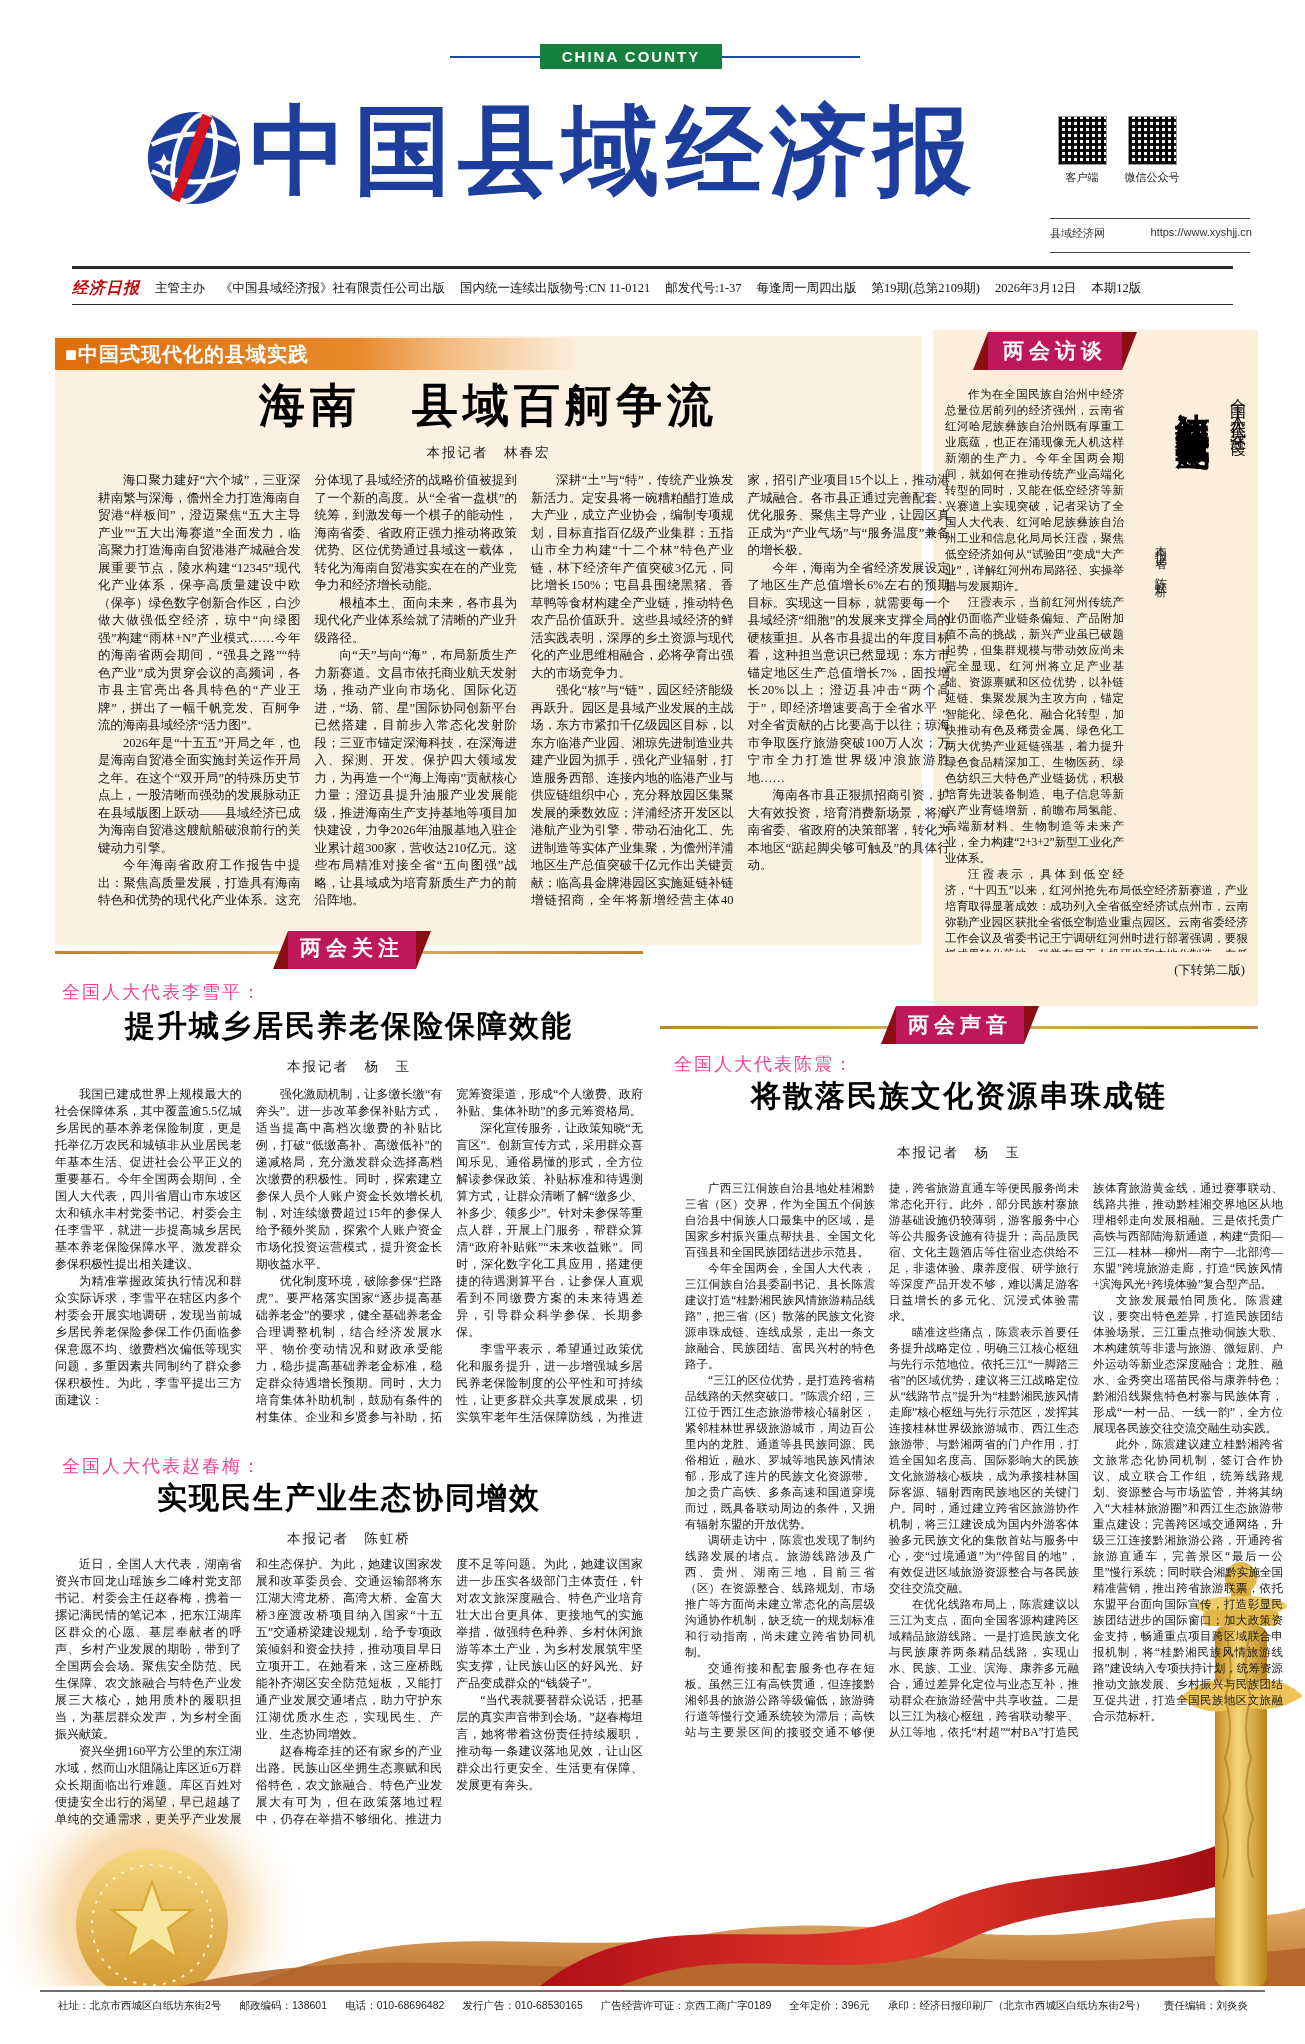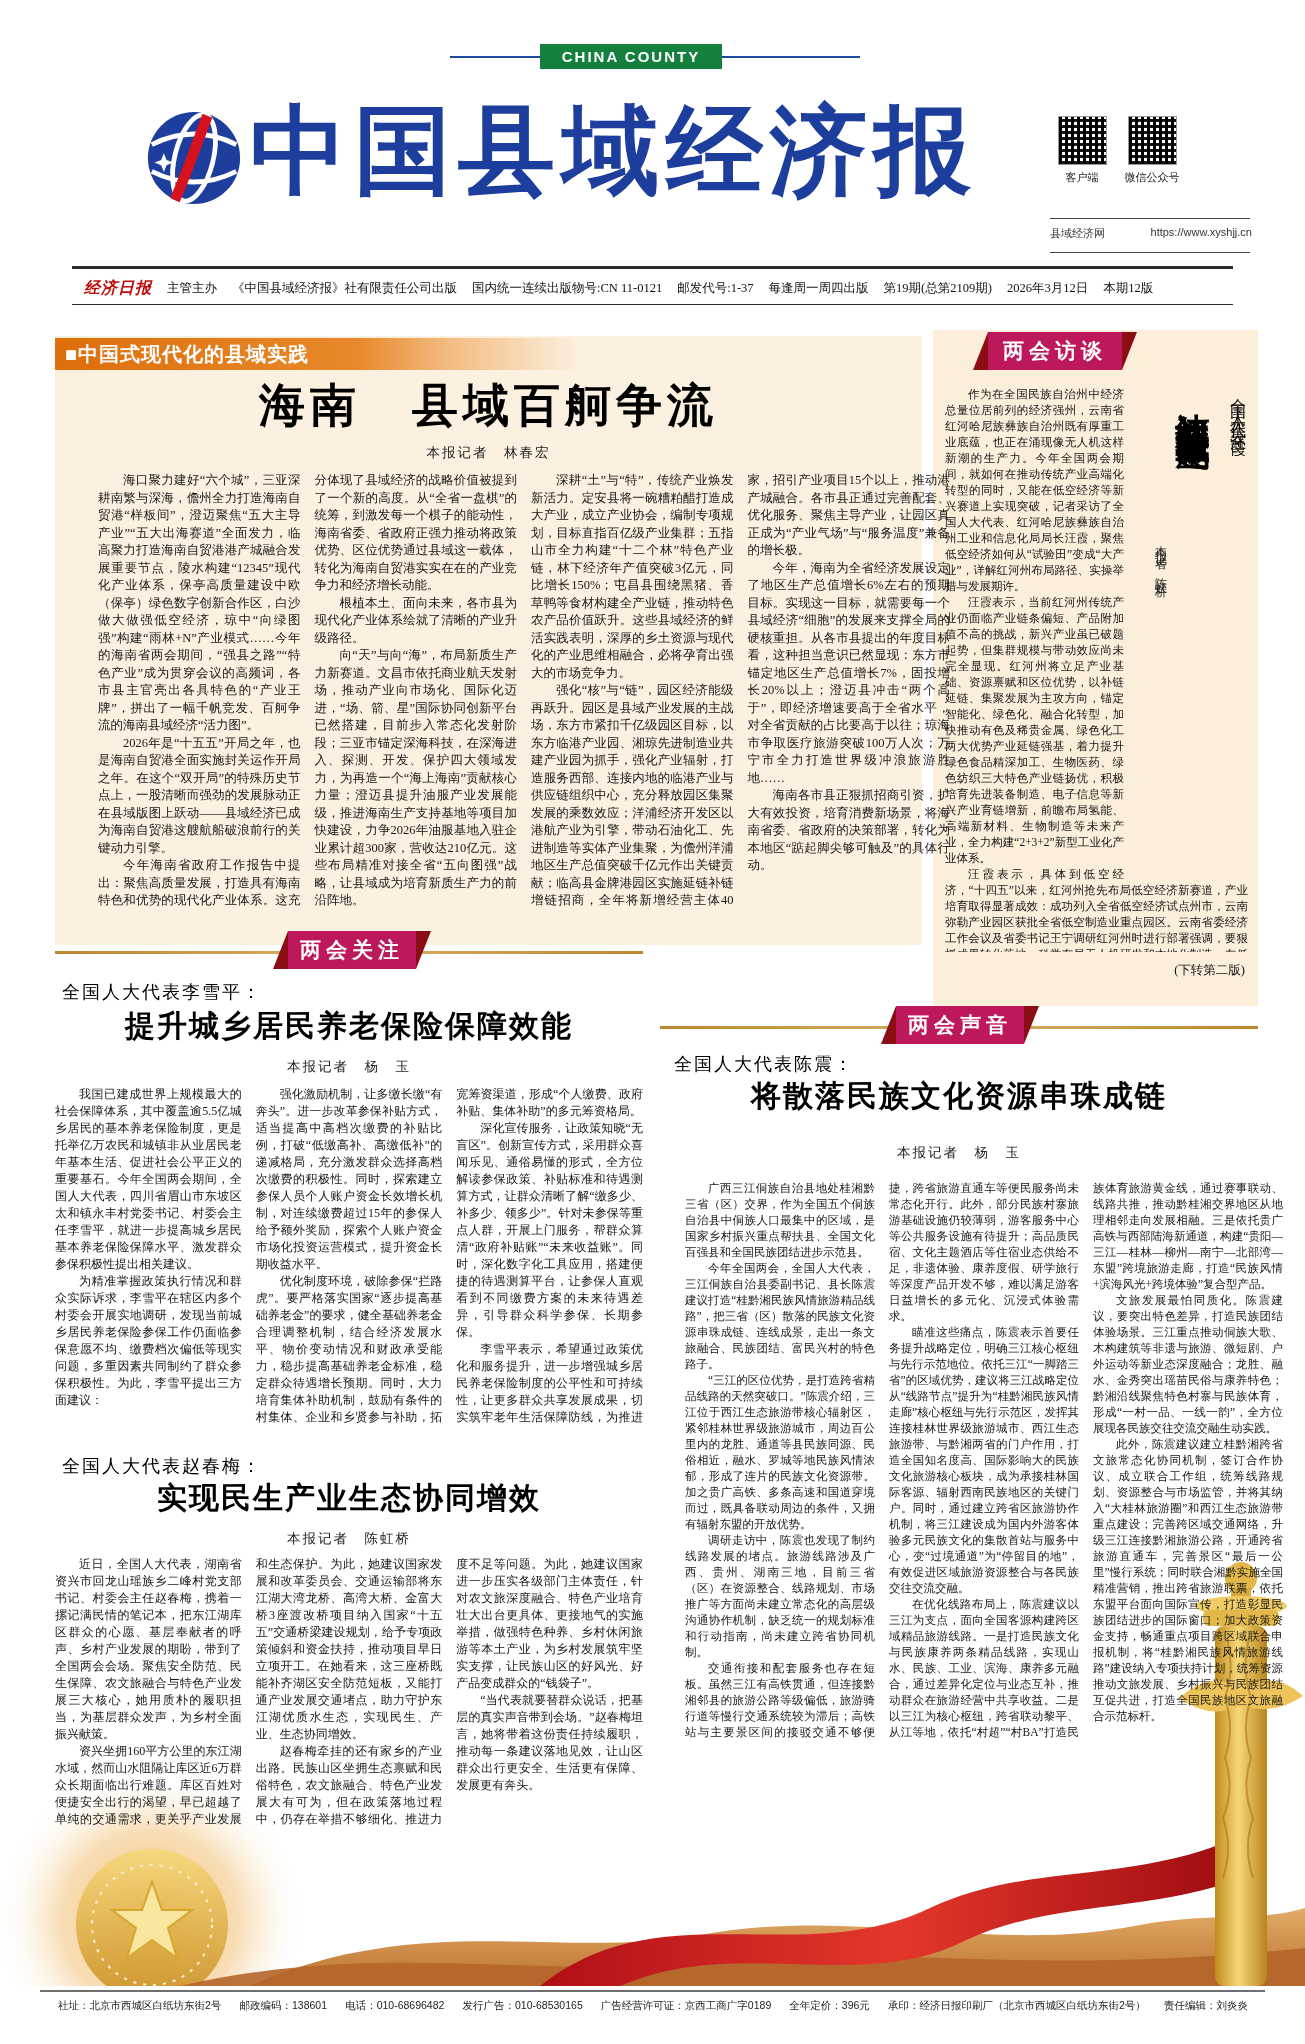--- a/index.html
+++ b/index.html
@@ -23,21 +23,21 @@
   .qr-label{top:170px;font:11px "Liberation Sans",sans-serif;color:#222;text-align:center;width:60px;}
   .ql1{left:1052px;} .ql2{left:1122px;}
   .site-rule{left:1050px;width:200px;height:1px;background:#444;}
   .sr1{top:218px;} .sr2{top:252px;}
   .site-text{left:1050px;top:226px;width:202px;font:11px "Liberation Sans",sans-serif;color:#333;
         display:flex;justify-content:space-between;}
 
   
   .rule-thick{left:72px;top:266px;width:1161px;height:3px;background:#2b2b2b;}
   .rule-thin{left:72px;top:304px;width:1161px;height:1px;background:#2b2b2b;}
-  .info-line{left:84px;top:276px;width:1161px;height:24px;display:flex;align-items:center;gap:15px;
+  .info-line{left:72px;top:276px;width:1161px;height:24px;display:flex;align-items:center;gap:15px;
         font:12.5px "Liberation Serif",serif;color:#111;white-space:nowrap;}
   .sponsor{color:#c00a0a;font:italic bold 16px "Liberation Serif",serif;letter-spacing:1px;}
 
   
   .hainan-block{left:55px;top:336px;width:867px;height:609px;background:#fcf1e0;}
   .wx-box{left:933px;top:330px;width:325px;height:676px;background:#fbeeda;}
 
   
   .section-banner{left:55px;top:338px;width:540px;height:32px;z-index:2;
         background:linear-gradient(90deg,#de6e09 0%,#e8892c 55%,#f3bd82 72%,rgba(252,241,224,0) 96%);
@@ -56,26 +56,26 @@
   
   .goldline{height:3px;background:linear-gradient(90deg,#b9872e,#dcb063,#b9872e);z-index:1;}
   .gl-guanzhu{left:55px;top:951px;width:588px;}
   .gl-shengyin{left:660px;top:1026px;width:598px;}
   .ribbon{position:absolute;height:38px;background:#be185d;color:#fff;text-align:center;
         font:bold 21px/38px "Liberation Sans","DejaVu Sans",sans-serif;letter-spacing:5px;z-index:3;}
   .ribbon::before{content:"";position:absolute;left:-15px;bottom:0;width:0;height:0;
         border-bottom:38px solid #8c0e15;border-left:15px solid transparent;}
   .ribbon::after{content:"";position:absolute;right:-15px;top:0;width:0;height:0;
         border-top:38px solid #8c0e15;border-right:15px solid transparent;}
-  .ribbon-guanzhu{left:288px;top:931px;width:128px;}
+  .ribbon-guanzhu{left:288px;top:931px;width:128px;font-family:Liberation Mono, monospace;}
   .ribbon-fangtan{left:988px;top:332px;width:134px;}
   .ribbon-shengyin{left:896px;top:1006px;width:128px;}
 
   
-  .kicker{font:18px "Liberation Serif",serif;color:#000000;letter-spacing:2px;z-index:2;}
+  .kicker{font:18px "Liberation Serif",serif;color:#ec4899;letter-spacing:2px;z-index:2;}
   .h2x{font:bold 30px/1.2 "Liberation Serif",serif;text-align:center;letter-spacing:2px;color:#000;z-index:2;}
 
   .lxp-kicker{left:62px;top:980px;}
   .lxp-headline{left:55px;top:1008px;width:588px;}
   .lxp-byline{left:55px;top:1058px;width:588px;}
   .lxp-body{left:55px;top:1086px;width:588px;height:354px;column-count:3;column-gap:14px;
         font:12px/17px "Liberation Serif",serif;}
 
   .zcm-kicker{left:62px;top:1454px;}
   .zcm-headline{left:55px;top:1480px;width:588px;}

